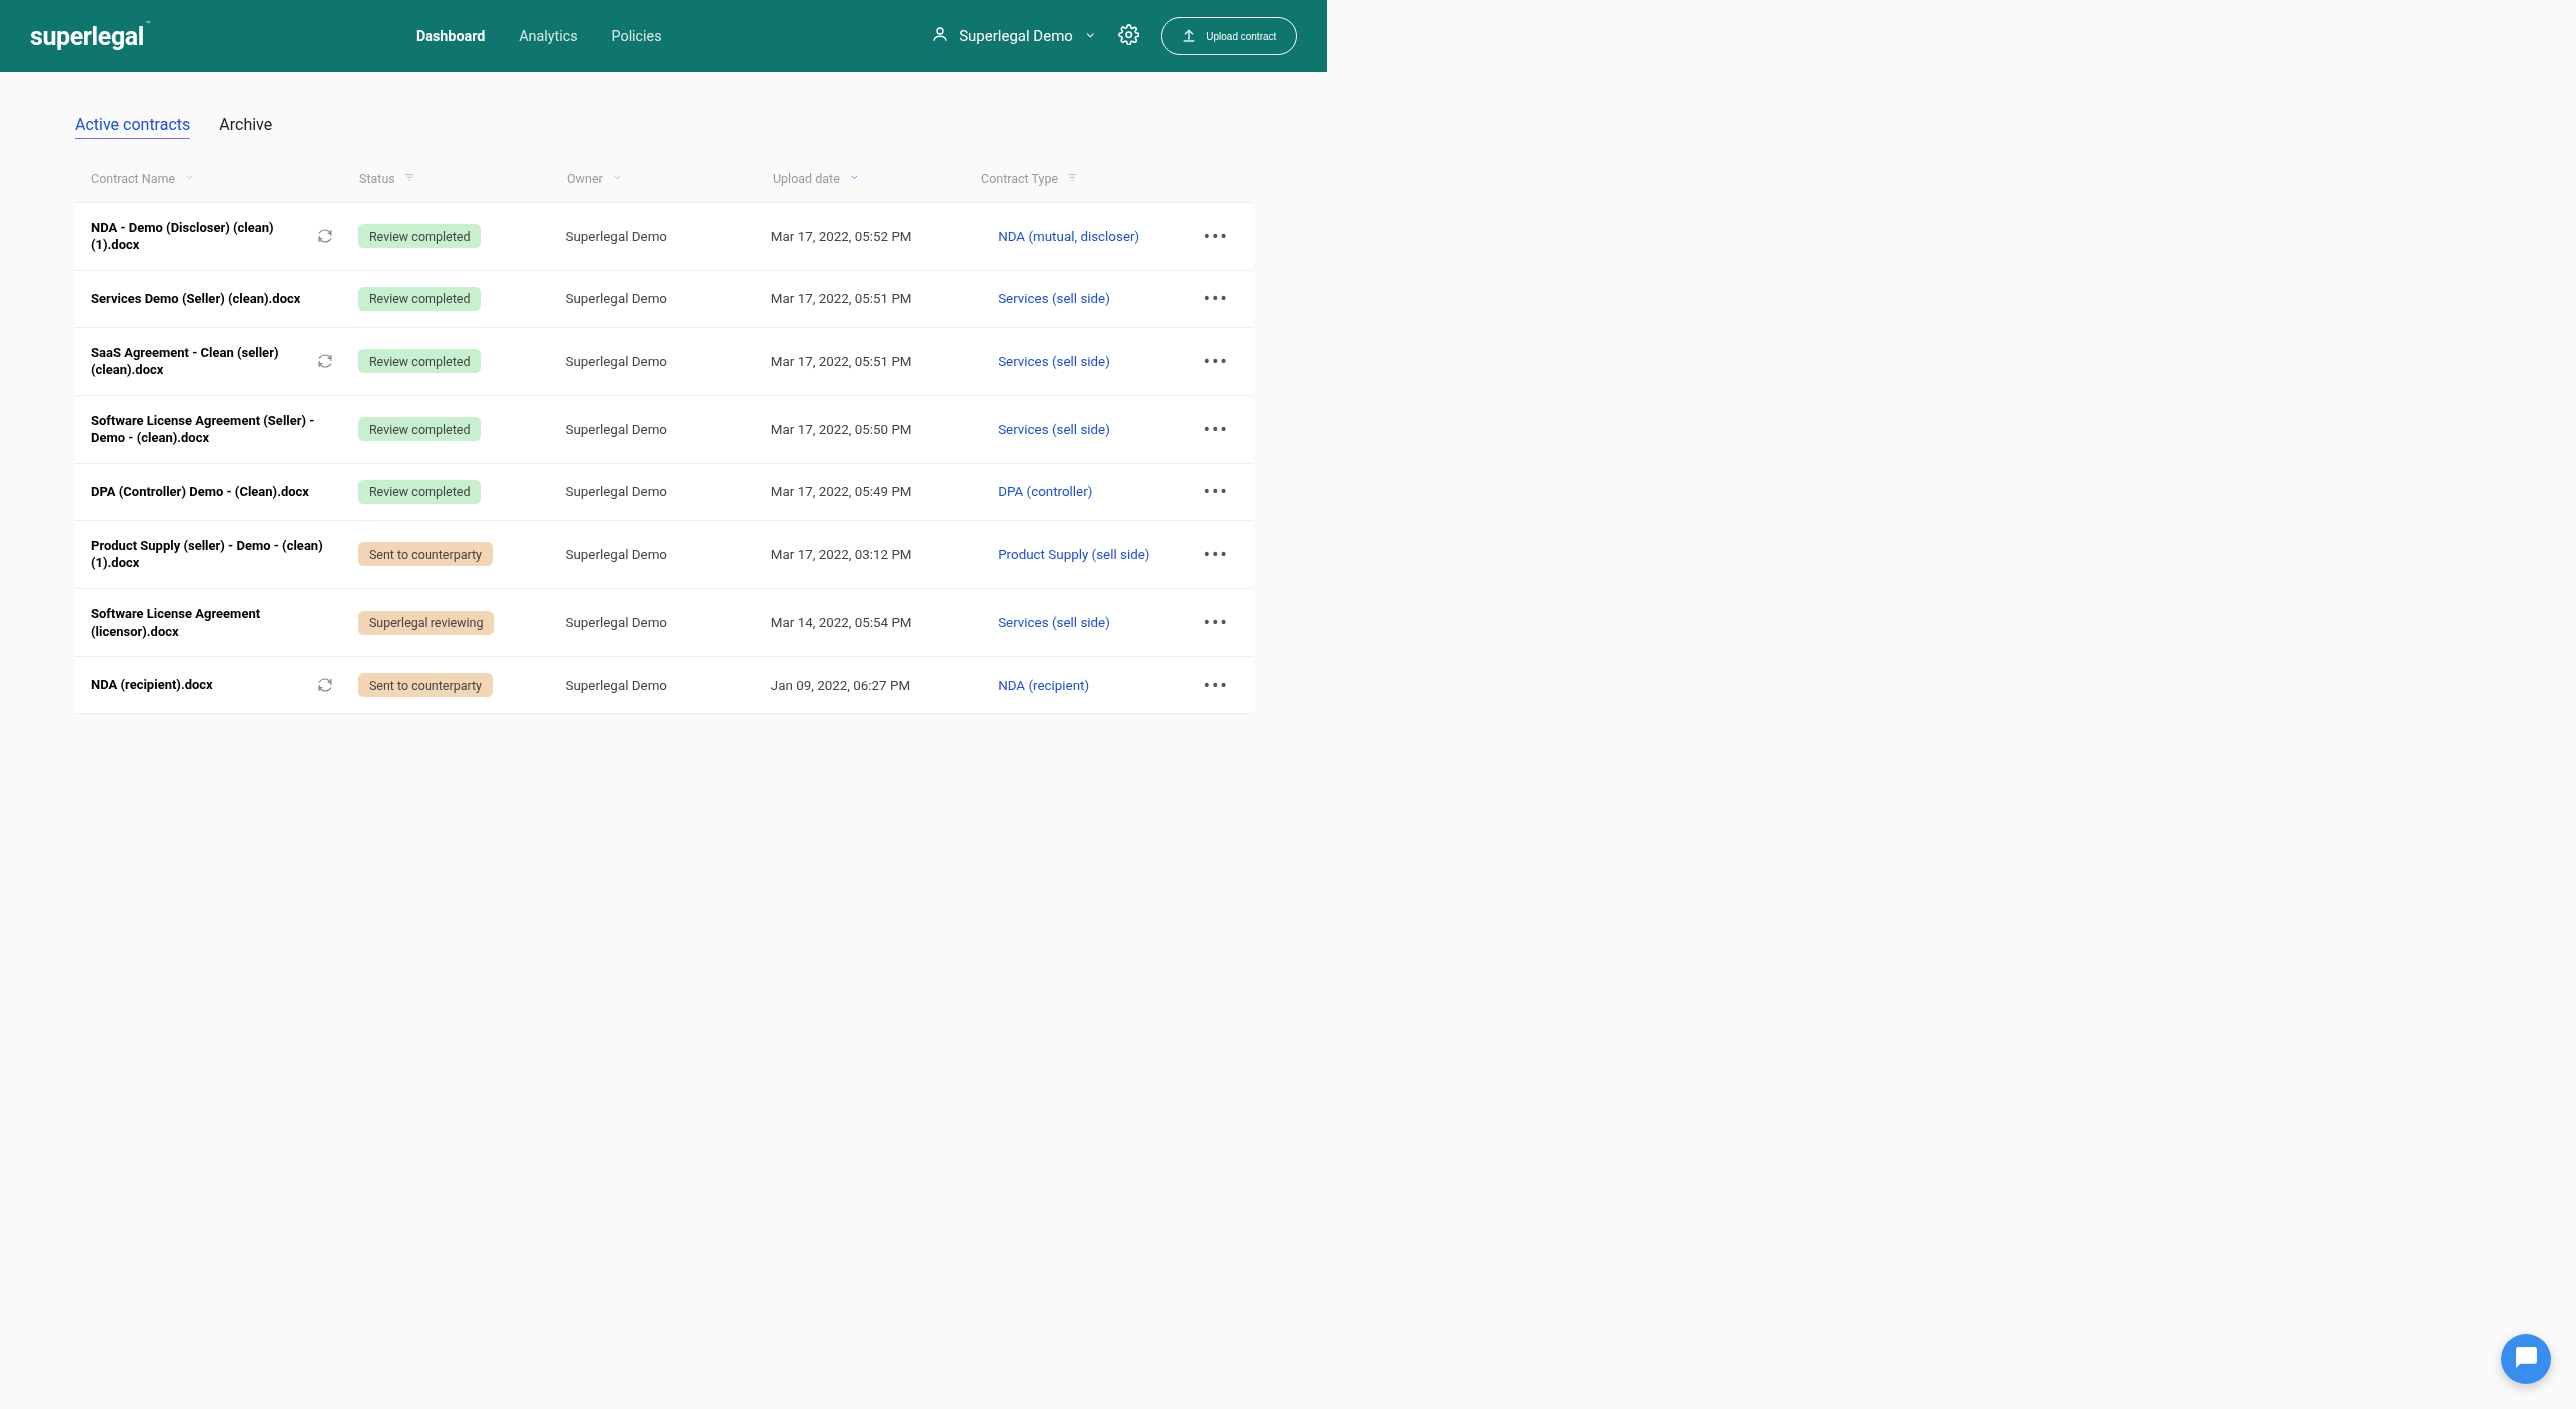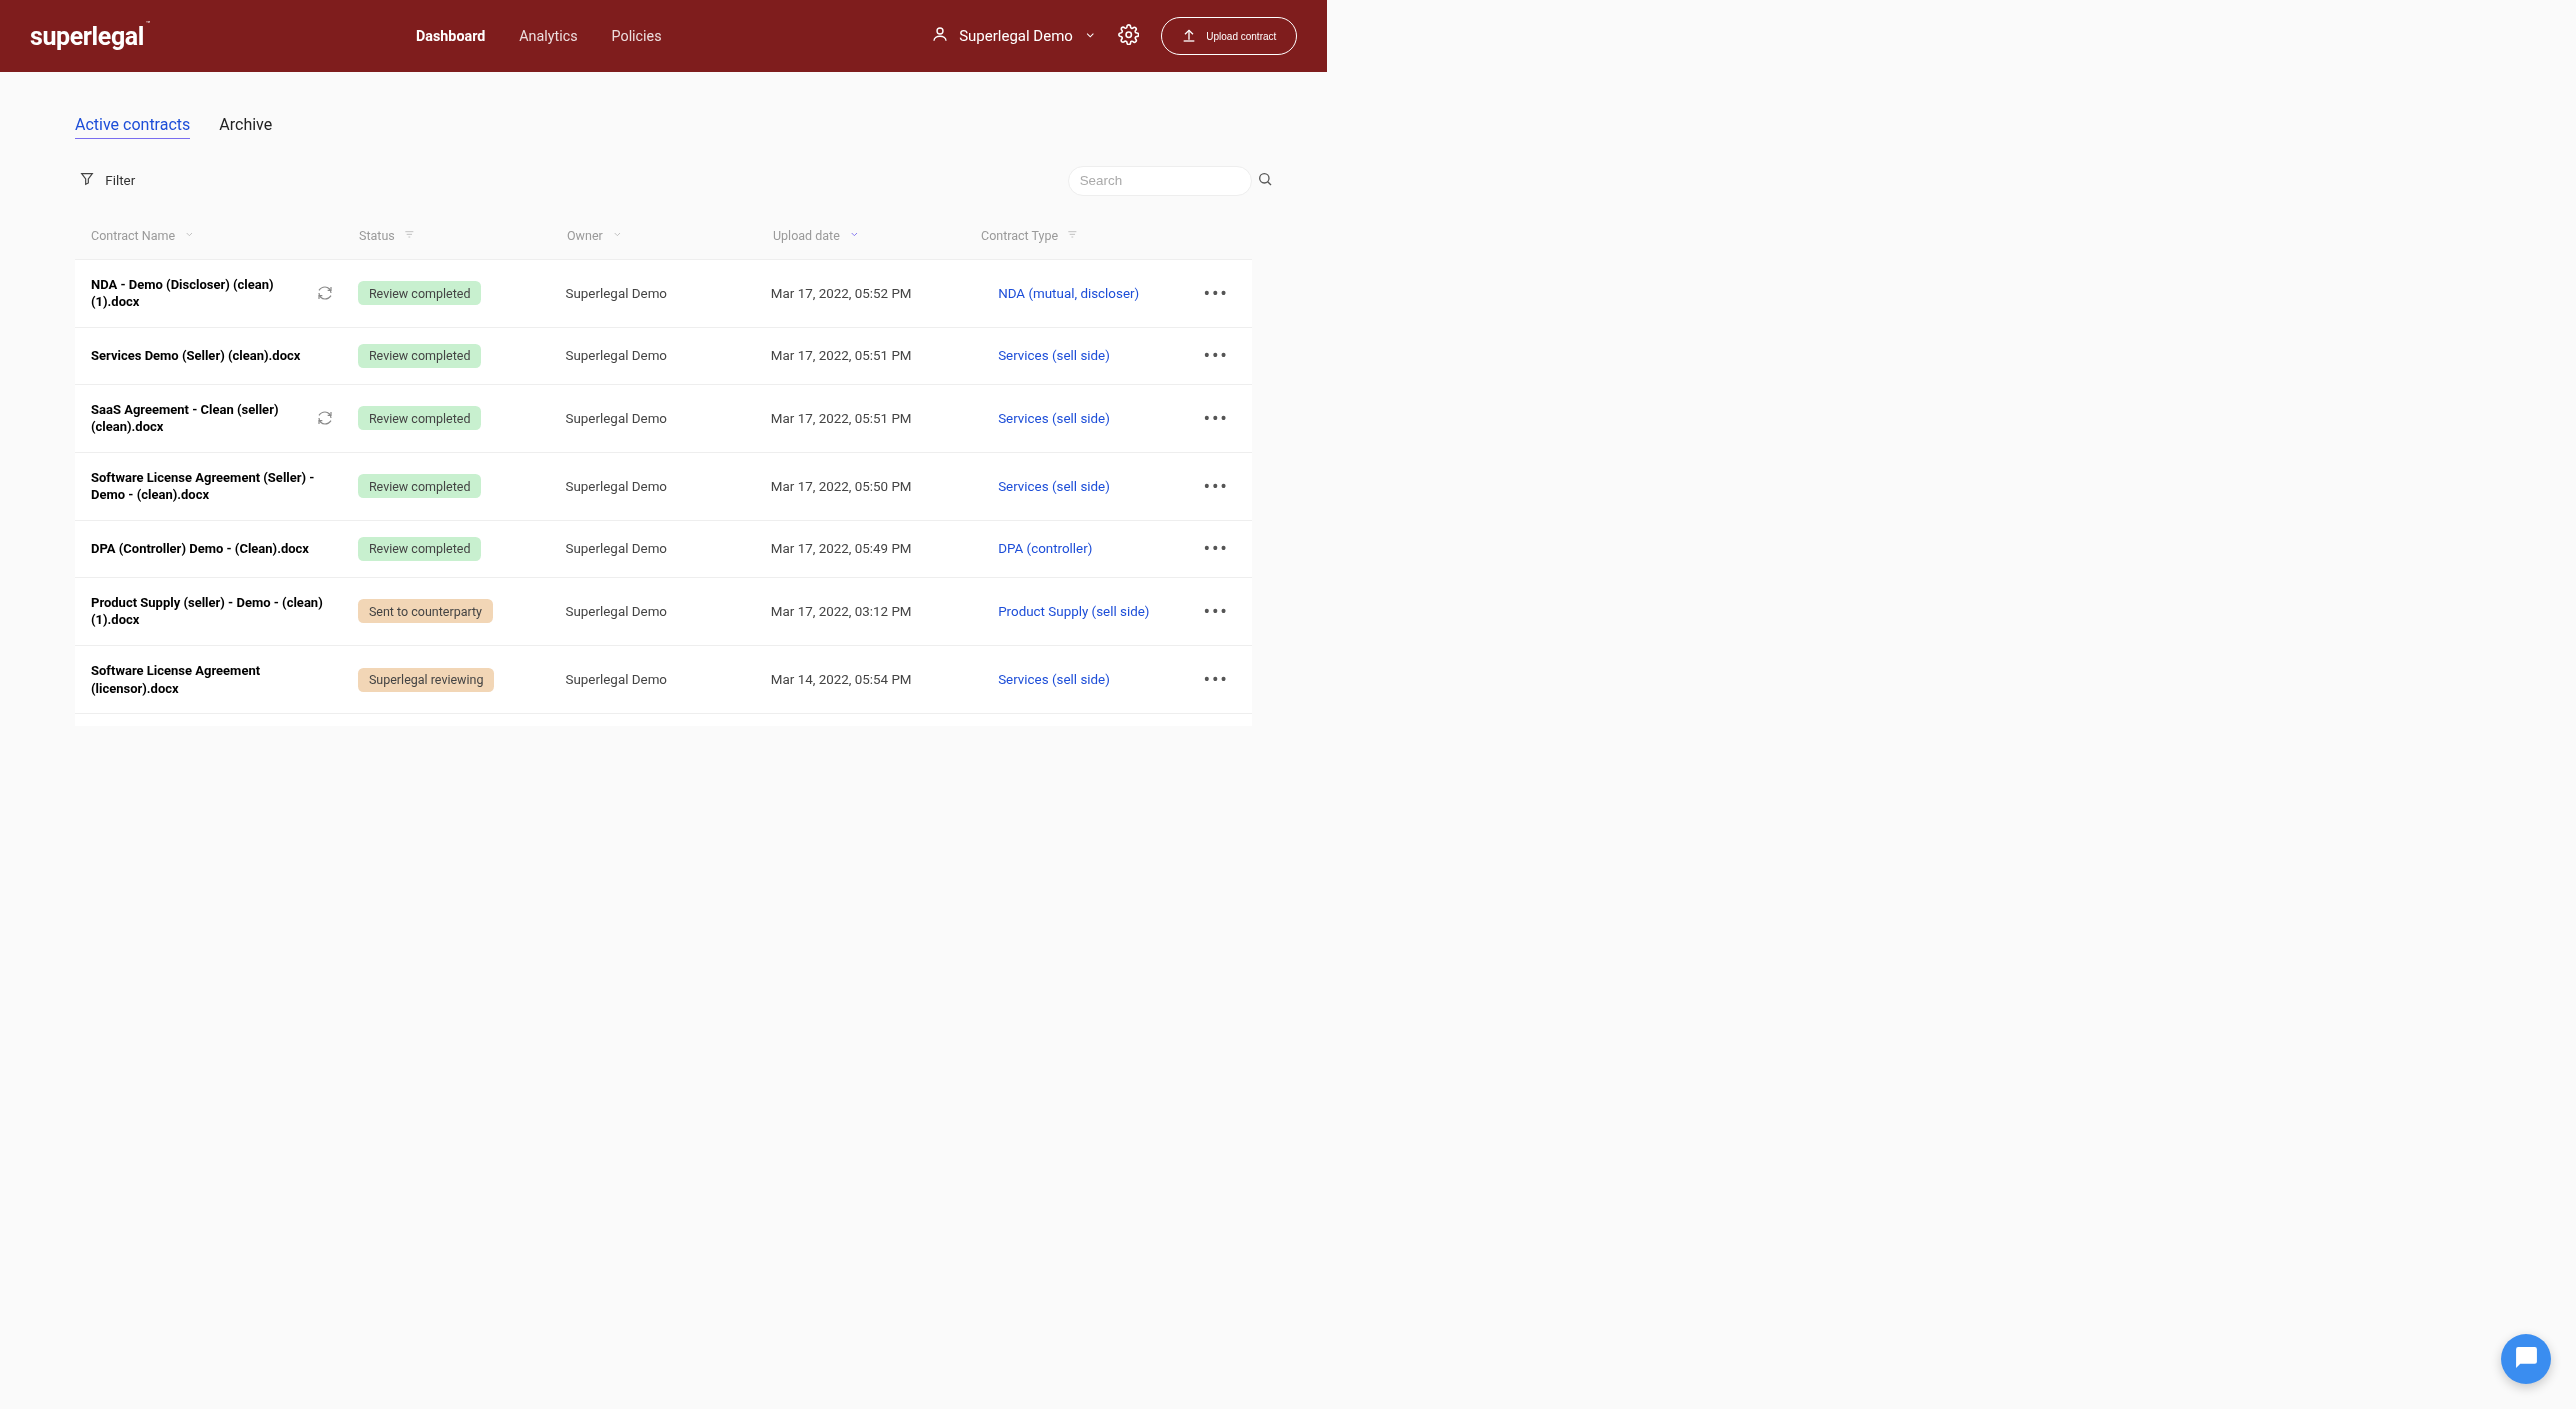--- a/index.html
+++ b/index.html
@@ -6,21 +6,21 @@
   body {
     font-family: -apple-system, BlinkMacSystemFont, "Segoe UI", Roboto, Helvetica, Arial, sans-serif;
     background: #fafafa;
     color: #1a1a1a;
     width: 1327px;
     height: 726px;
     overflow: hidden;
   }
   
   .header {
-    background: #7f1d1d;
+    background: #0f766e;
     height: 72px;
     display: flex;
     align-items: center;
     padding: 0 30px;
     color: #fff;
   }
   .logo {
     font-size: 25px;
     font-weight: 700;
     letter-spacing: -0.4px;
@@ -248,39 +248,20 @@
     </button>
   </div>
 </div>
 
 <div class="main">
   <div class="tabs">
     <div class="tab active">Active contracts</div>
     <div class="tab inactive">Archive</div>
   </div>
 
-  <div class="toolbar">
-    <div class="filter-btn">
-      <span>
-        <svg width="16" height="16" viewBox="0 0 24 24" fill="none" stroke="#444" stroke-width="1.8">
-            <path d="M4 4h16l-6 8v6l-4 2v-8L4 4z"></path>
-          </svg>
-      </span>
-      <span>Filter</span>
-    </div>
-    <div class="search-wrap">
-      <input class="search-input" placeholder="Search" style="">
-      <span>
-        <svg width="16" height="16" viewBox="0 0 24 24" fill="none" stroke="#555" stroke-width="2">
-            <circle cx="11" cy="11" r="7"></circle>
-            <path d="M21 21l-5-5"></path>
-          </svg>
-      </span>
-    </div>
-  </div>
 
   <div class="table">
     <div class="thead">
       <div class="col-name">
         <span>Contract Name</span>
         <span><svg width="10.7" height="10.7" viewBox="0 0 24 24" fill="none" stroke="#bbb" stroke-width="2">
               <path d="M6 9l6 6 6-6"></path>
             </svg></span>
       </div>
       <div class="col-status">

